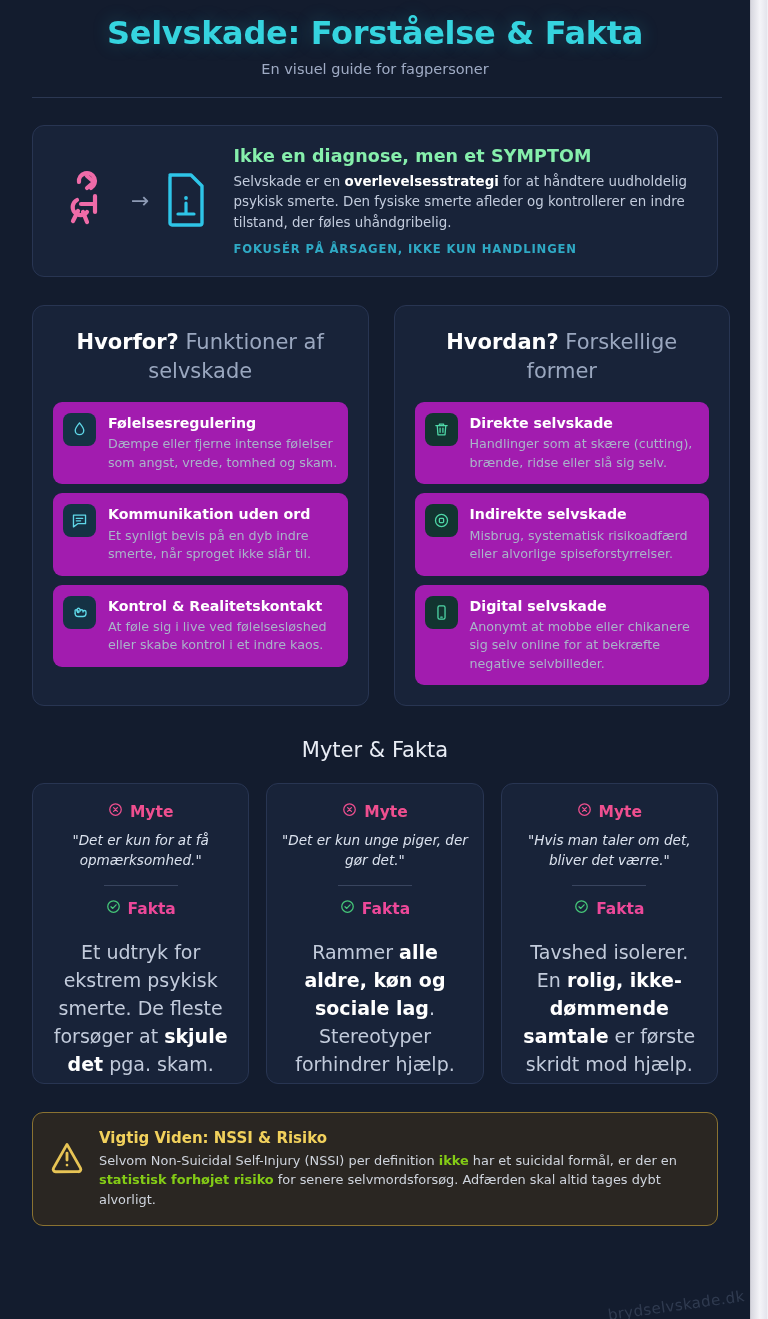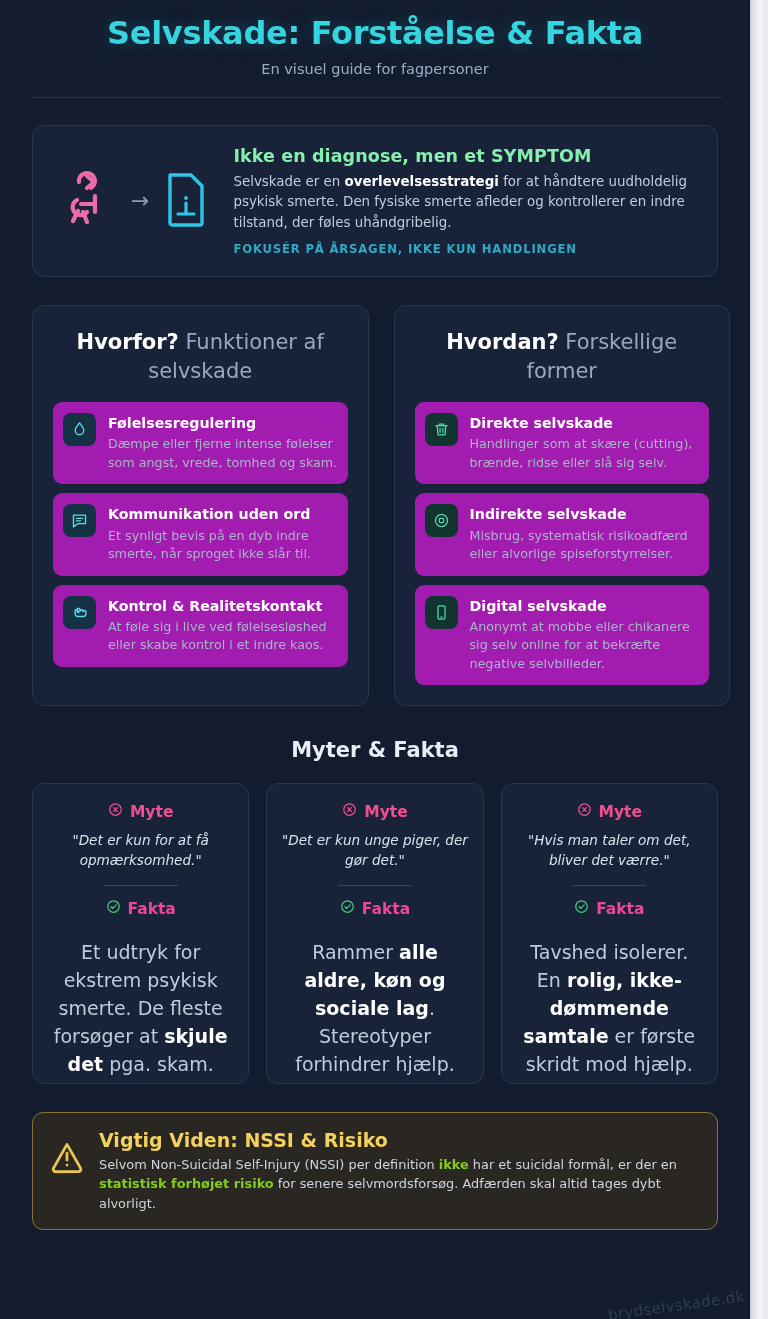--- a/index.html
+++ b/index.html
@@ -174,21 +174,21 @@
     font-size: 12.7px;
     line-height: 1.46;
     color: #a9b4c9;
   }
 
   
   .myths-heading {
     margin-top: 32px;
     text-align: center;
     font-size: 21px;
-    font-weight: 700;
+    font-weight: 400;
     color: #e9edf5;
   }
   .myth-row {
     display: flex;
     gap: 17px;
     margin: 21px 32px 0 32px;
   }
   .myth-card {
     flex: 1 1 0;
     padding: 18px 14px 4px 14px;
@@ -231,21 +231,21 @@
     display: flex;
     gap: 14px;
     align-items: flex-start;
     background: #2a2622;
     border: 1px solid #8a7231;
     border-radius: 11px;
   }
   .warning-icon { flex: 0 0 auto; padding-top: 10px; }
   .warning-body { flex: 1 1 auto; }
   .warning-title {
-    font-size: 19px;
+    font-size: 15px;
     font-weight: 700;
     color: #f2d15c;
     margin-bottom: 4px;
   }
   .warning-text {
     font-size: 12.9px;
     line-height: 1.52;
     color: #cfd4dd;
   }
   .warning-text b { color: #84cc16; font-weight: 700; }

